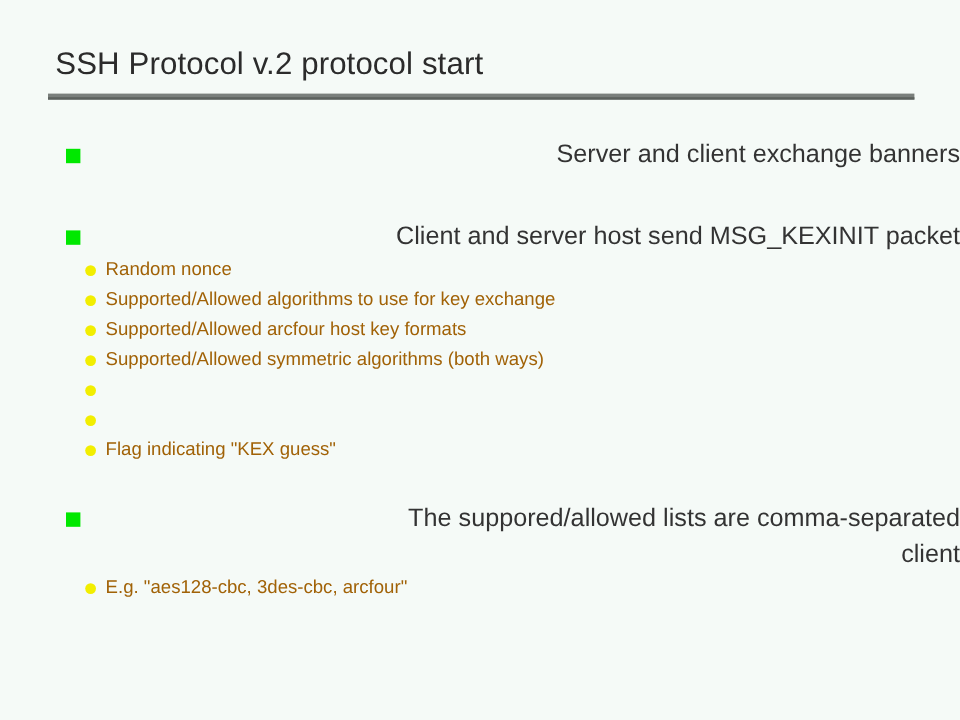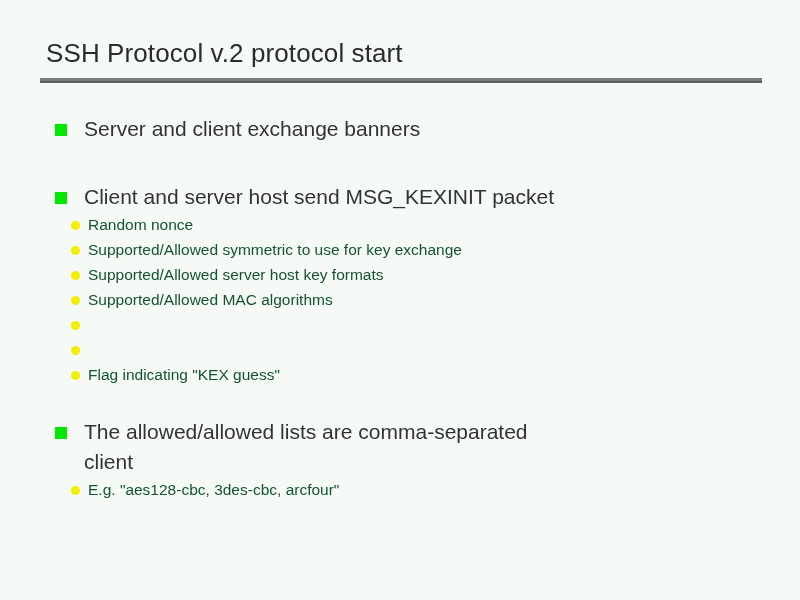--- a/index.html
+++ b/index.html
@@ -60,40 +60,41 @@
   }
 
   
   .l1 {
     position: relative;
     padding-left: 84px;
     font-size: 21px;
     line-height: 30px;
     color: #333333;
     min-height: 30px;
+    text-align: right;
   }
   .l1 .bullet-sq {
     position: absolute;
     left: 55px;
     top: 10px;
     width: 12px;
     height: 12px;
     background: #00e800;
   }
   .l1 .l1-text {
     display: block;
   }
 
   
   .l2 {
     position: relative;
     padding-left: 88px;
     font-size: 15.5px;
     line-height: 25px;
-    color: #14532d;
+    color: #a16207;
     min-height: 25px;
   }
   .l2 .bullet-dot {
     position: absolute;
     left: 71px;
     top: 9px;
     width: 9px;
     height: 9px;
     border-radius: 50%;
     background: #f2ee00;
@@ -130,49 +131,49 @@
         <span class="l1-text">Client and server host send MSG_KEXINIT packet</span>
       </div>
 
       <div class="sublist">
         <div class="l2">
           <span class="bullet-dot"></span>
           <span>Random nonce</span>
         </div>
         <div class="l2">
           <span class="bullet-dot"></span>
-          <span>Supported/Allowed symmetric to use for key exchange</span>
+          <span>Supported/Allowed algorithms to use for key exchange</span>
         </div>
         <div class="l2">
           <span class="bullet-dot"></span>
-          <span>Supported/Allowed server host key formats</span>
+          <span>Supported/Allowed arcfour host key formats</span>
         </div>
         <div class="l2">
           <span class="bullet-dot"></span>
-          <span>Supported/Allowed MAC algorithms</span>
+          <span>Supported/Allowed symmetric algorithms (both ways)</span>
         </div>
         <div class="l2">
           <span class="bullet-dot"></span>
         </div>
         <div class="l2">
           <span class="bullet-dot"></span>
         </div>
         <div class="l2">
           <span class="bullet-dot"></span>
           <span>Flag indicating "KEX guess"</span>
         </div>
       </div>
     </div>
 
     <div class="gap-md"></div>
 
     <div class="blk">
       <div class="l1">
         <span class="bullet-sq"></span>
-        <span class="l1-text">The allowed/allowed lists are comma-separated</span>
+        <span class="l1-text">The suppored/allowed lists are comma-separated</span>
         <span class="cont">client</span>
       </div>
 
       <div class="sublist">
         <div class="l2">
           <span class="bullet-dot"></span>
           <span>E.g. "aes128-cbc, 3des-cbc, arcfour"</span>
         </div>
       </div>
     </div>

